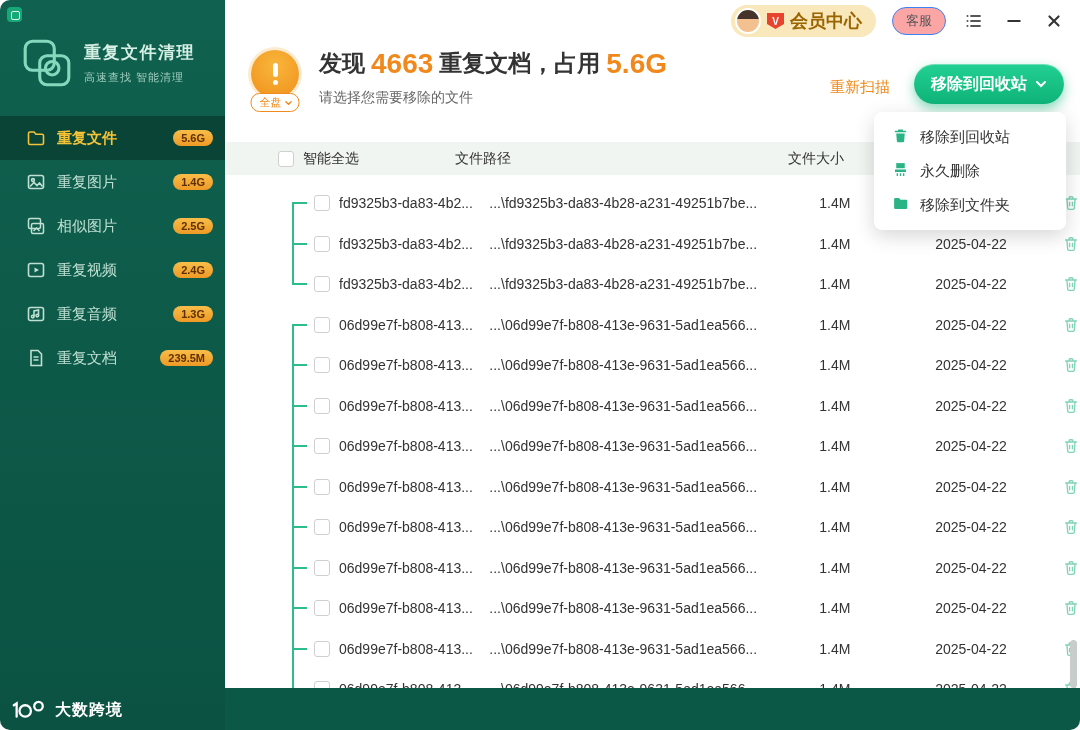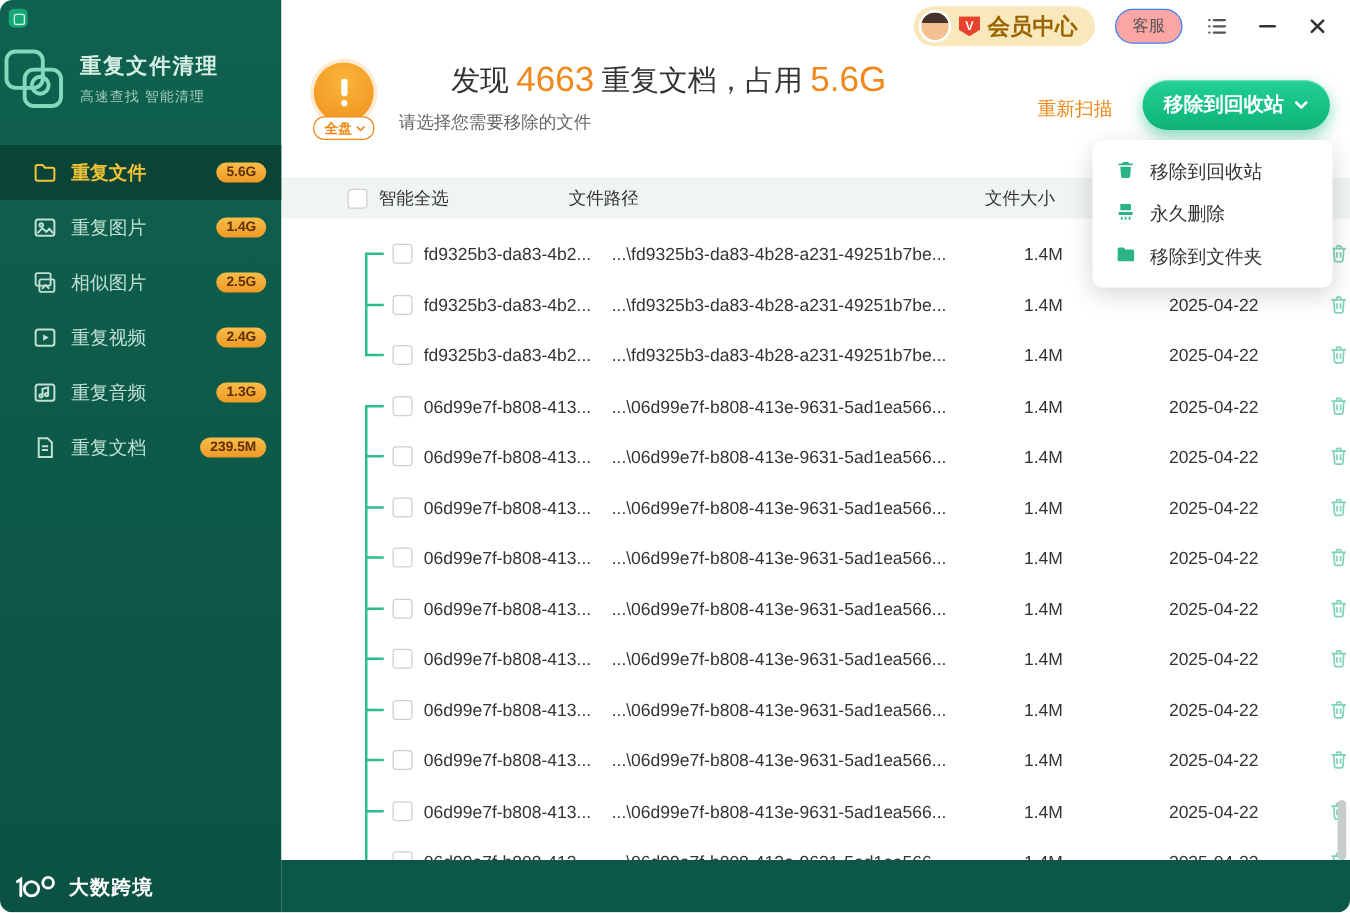--- a/index.html
+++ b/index.html
@@ -6,21 +6,21 @@
   html,body { width:1080px; height:730px; font-family:"Liberation Sans", sans-serif; }
   .window { position:relative; width:1080px; height:730px; border-radius:10px; overflow:hidden; background:#fff; }
 
   
   .sidebar { position:absolute; left:0; top:0; bottom:0; width:225px;
              background:linear-gradient(180deg,#10614f,#0b5243); z-index:3; }
   .corner-icon { position:absolute; top:7px; left:7px; width:15px; height:15px;
                  border-radius:4px; background:#17a877; }
   .corner-icon::after { content:""; position:absolute; left:4px; top:4px; width:7px; height:7px;
                  border:1.5px solid #d9f5ea; border-radius:2px; }
-  .logo-block { margin-top:36px; display:flex; align-items:center; }
+  .logo-block { margin-top:36px; padding-left:20px; display:flex; align-items:center; }
   .logo-glyph svg { width:54px; height:54px; display:block; }
   .logo-text { margin-left:10px; }
   .logo-title { font-size:17px; font-weight:700; color:#d6efe4; letter-spacing:1.5px; }
   .logo-sub { font-size:11px; color:#9fccbc; margin-top:6px; letter-spacing:1px; }
   .menu { margin-top:26px; }
   .menu-item { height:44px; display:flex; align-items:center; padding:0 12px 0 26px;
                color:#bfe0d2; font-size:15px; cursor:pointer; }
   .menu-item.active { background:#094437; color:#f4c337; font-weight:700; }
   .mi-icon { width:20px; height:20px; margin-right:11px; display:flex; }
   .mi-icon svg { width:20px; height:20px; }
@@ -51,25 +51,25 @@
 
   .page-header { display:flex; align-items:flex-start; height:78px; padding:6px 16px 0 22px; }
   .scan-wrap { position:relative; width:56px; flex:none; margin-top:2px; }
   .scan-circle { width:48px; height:48px; margin:0 auto; border-radius:50%;
                  background:radial-gradient(circle at 50% 32%,#f9b63a,#ef8f1c);
                  box-shadow:0 0 0 3px rgba(246,166,39,.22);
                  display:flex; flex-direction:column; align-items:center; justify-content:center; }
   .scan-circle::before { content:""; width:5px; height:14px; border-radius:3px; background:#fff; margin-bottom:3px; }
   .scan-circle::after { content:""; width:5px; height:5px; border-radius:50%; background:#fff; }
   .scan-scope { position:absolute; left:50%; transform:translateX(-50%); top:43px; background:#fff;
-                border:1px solid #f08c1e; color:#ef8a1a; font-size:11px; font-weight:700;
+                border:1px solid #f08c1e; color:#ef8a1a; font-size:11px; font-weight:400;
                 padding:1px 6px 1px 8px; border-radius:9px; white-space:nowrap;
                 display:flex; align-items:center; gap:3px; cursor:pointer; }
   .titles { margin-left:16px; }
-  .title-line { font-size:23px; font-weight:400; color:#333; display:flex; align-items:center; white-space:nowrap;margin-left:42px; }
+  .title-line { font-size:23px; font-weight:700; color:#333; display:flex; align-items:flex-start; white-space:nowrap; }
   .num { color:#f0881c; font-size:28px; margin:0 6px; }
   .subtitle { margin-top:9px; font-size:14px; color:#666; }
   .rescan { margin-left:auto; margin-top:30px; color:#ef8a1a; font-size:15px; cursor:pointer; flex:none; }
   .action-btn { margin-left:24px; margin-top:16px; flex:none; height:40px; padding:0 17px; border:none;
                 border-radius:21px; background:linear-gradient(180deg,#23d093,#0eb378); color:#fff;
                 font-size:16px; font-weight:700; display:flex; align-items:center; gap:8px; cursor:pointer;
                 box-shadow:0 5px 12px rgba(16,185,125,.5), inset 0 1px 0 rgba(255,255,255,.35);
                 font-family:"Liberation Sans", sans-serif; }
 
   

